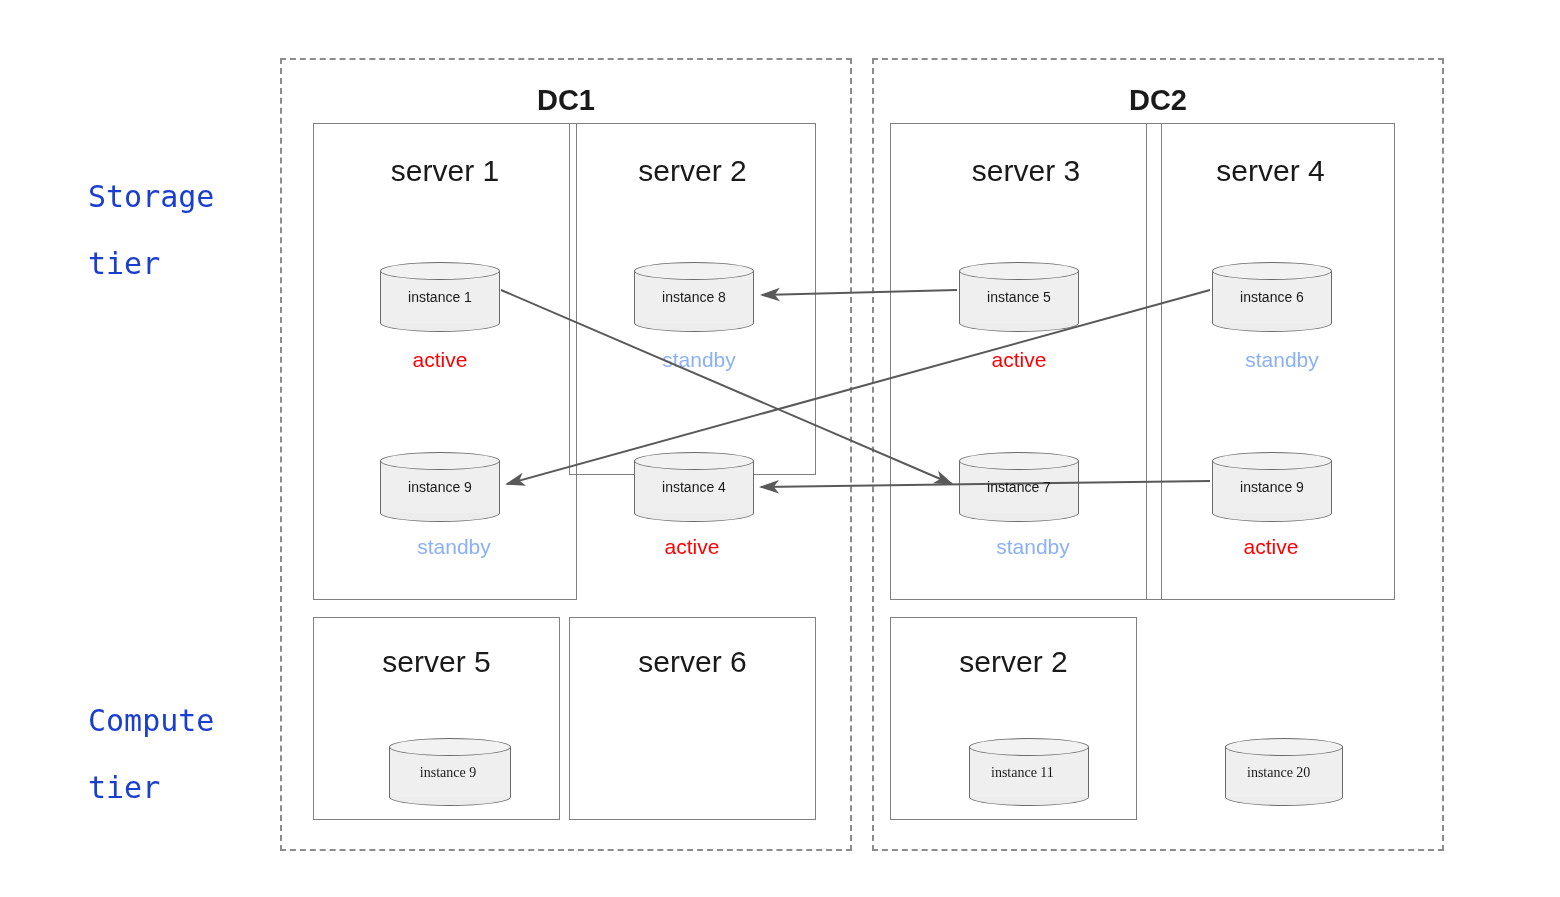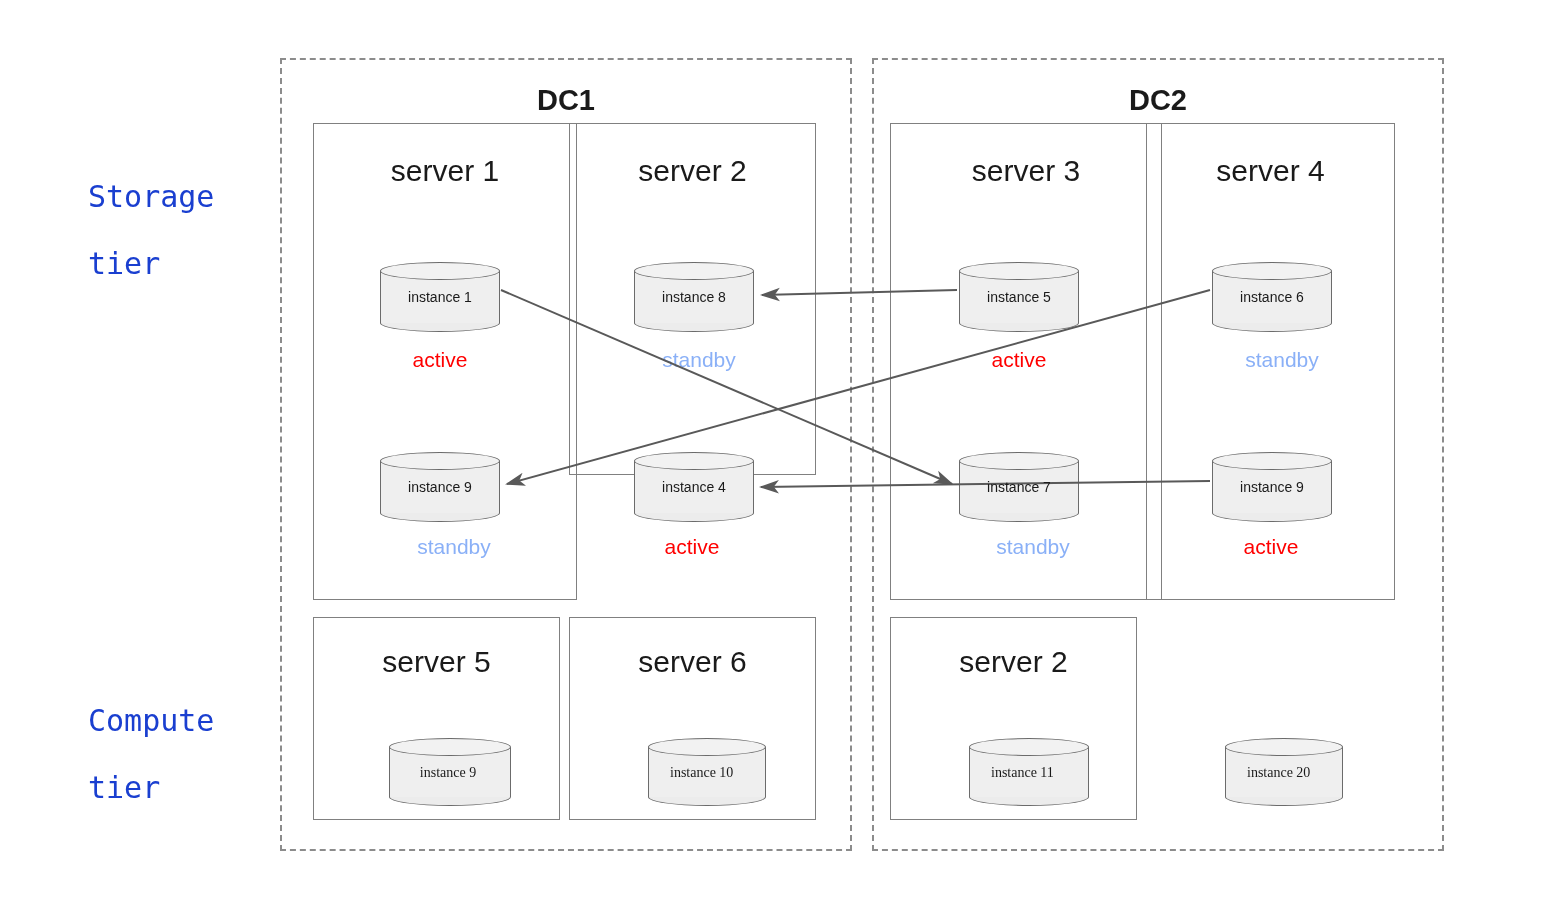--- a/index.html
+++ b/index.html
@@ -287,27 +287,20 @@
     <div class="top-ell"></div>
     <div class="cyl-label">instance 9</div>
   </div>
 
   <div class="cyl compute" id="inst-9">
     <div class="body"></div>
     <div class="bot-ell"></div>
     <div class="top-ell"></div>
     <div class="cyl-label">instance 9</div>
   </div>
-  <div class="cyl compute" id="inst-10">
-    <div class="body"></div>
-    <div class="bot-ell"></div>
-    <div class="top-ell"></div>
-    <div class="cyl-label">instance
-10</div>
-  </div>
   <div class="cyl compute" id="inst-11">
     <div class="body"></div>
     <div class="bot-ell"></div>
     <div class="top-ell"></div>
     <div class="cyl-label">instance
 11</div>
   </div>
   <div class="cyl compute" id="inst-12">
     <div class="body"></div>
     <div class="bot-ell"></div>

